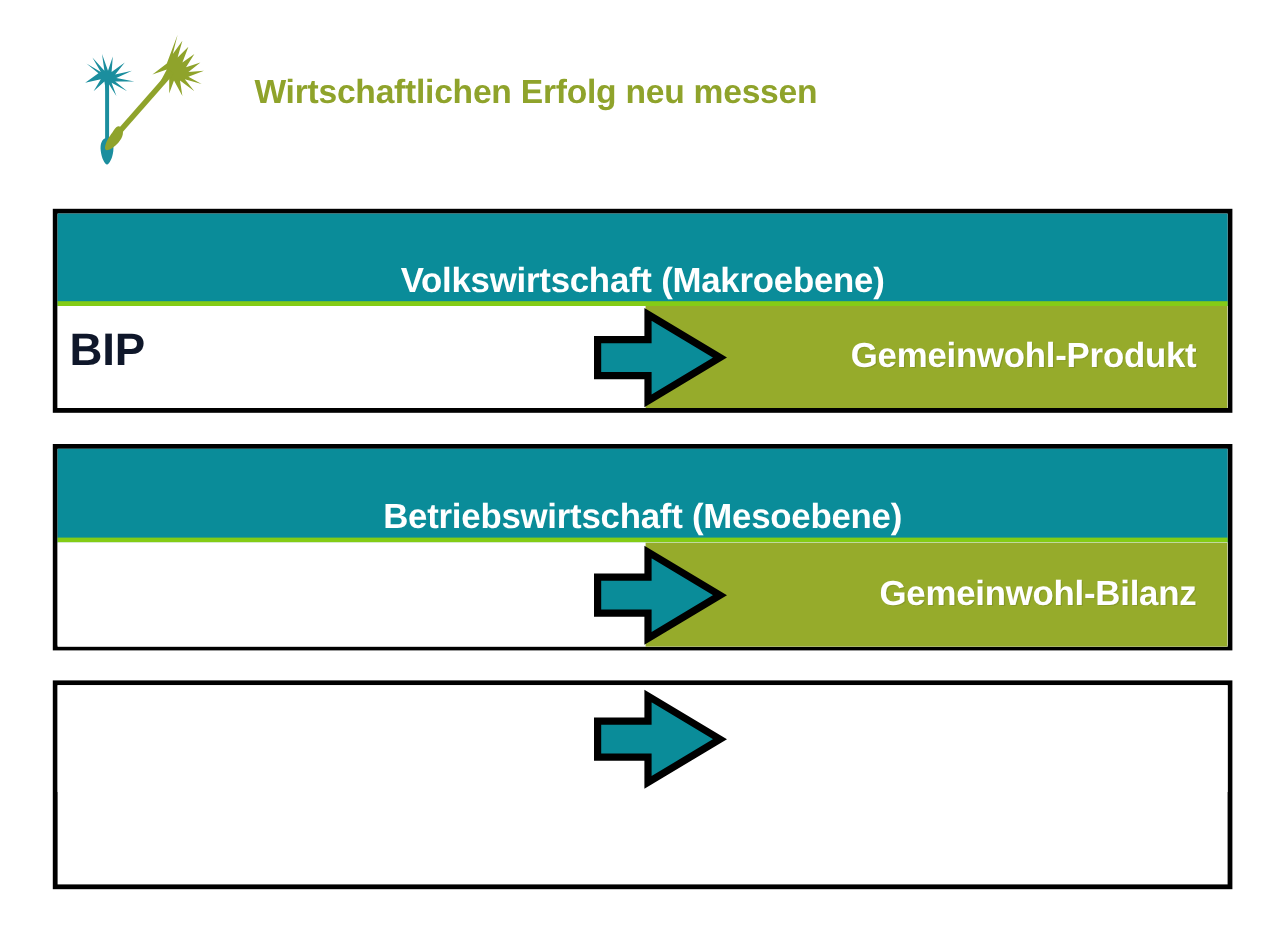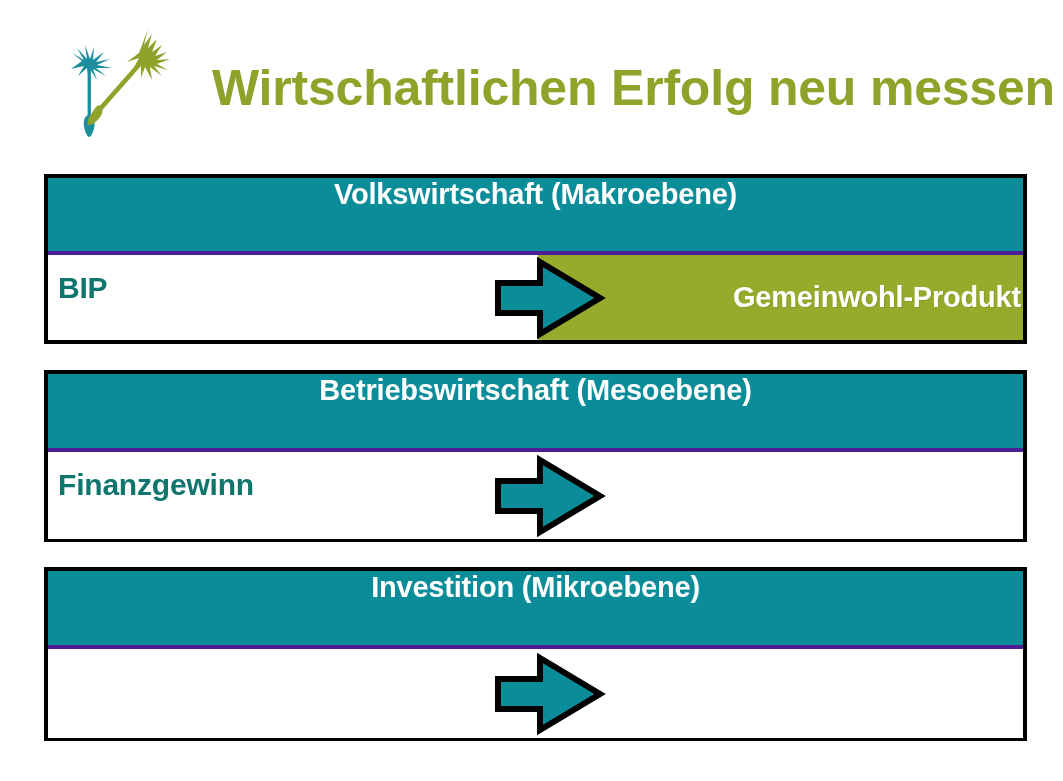--- a/index.html
+++ b/index.html
@@ -30,21 +30,21 @@
     left: 44px;
     top: 14px;
     width: 150px;
     height: 130px;
   }
   .page-title {
     position: absolute;
     left: 212px;
     top: 62px;
     width: 810px;
-    font-size: 50px;
+    font-size: 28px;
     font-weight: bold;
     color: #8FA32B;
     letter-spacing: -0.2px;
     line-height: 1.05;
     white-space: nowrap;
   }
 
   
   .block {
     position: absolute;
@@ -55,23 +55,23 @@
     background: #ffffff;
   }
   .block-1 { top: 174px; height: 170px; }
   .block-2 { top: 370px; height: 172px; }
   .block-3 { top: 567px; height: 174px; }
 
   .block-header {
     position: relative;
     height: 73px;
     background: #0A8C99;
-    border-bottom: 4px solid #4c1d95;
+    border-bottom: 4px solid #84cc16;
     display: flex;
-    align-items: flex-start;
+    align-items: flex-end;
     justify-content: center;
   }
   .block-2 .block-header { height: 74px; }
   .block-3 .block-header { height: 74px; }
 
   .block-header-label {
     color: #ffffff;
     font-size: 29px;
     font-weight: bold;
     letter-spacing: -0.2px;
@@ -91,37 +91,37 @@
     position: absolute;
     right: 0;
     top: 0;
     bottom: 0;
     left: 490px;
     background: #96AB2B;
     display: flex;
     align-items: center;
     justify-content: flex-end;
     box-sizing: border-box;
-    padding-right: 2px;
+    padding-right: 26px;
   }
   .olive-label {
     color: #ffffff;
     font-size: 29px;
     font-weight: bold;
     letter-spacing: -0.2px;
     white-space: nowrap;
     text-shadow: 1px 1px 0 rgba(0,0,0,0.10);
   }
 
   .white-label {
     position: absolute;
     left: 10px;
     top: 16px;
-    color: #0f766e;
-    font-size: 30px;
+    color: #0f172a;
+    font-size: 38px;
     font-weight: bold;
     letter-spacing: -0.2px;
     white-space: nowrap;
   }
 
   
   .arrow-wrap {
     position: absolute;
     left: 448px;
     top: 0;
@@ -188,33 +188,32 @@
       </svg>
     </div>
   </div>
 </div>
 
 <div class="block block-2">
   <div class="block-header">
     <span class="block-header-label">Betriebswirtschaft (Mesoebene)</span>
   </div>
   <div class="block-body">
-    <span class="white-label">Finanzgewinn</span>
+    <div class="olive-panel">
+      <span class="olive-label">Gemeinwohl-Bilanz</span>
+    </div>
     <div class="arrow-wrap">
       <svg viewBox="0 0 152 76" xmlns="http://www.w3.org/2000/svg" aria-hidden="true">
         <path d="M2 23 L44 23 L44 2 L104 38 L44 74 L44 53 L2 53 Z" fill="#0A8C99" stroke="#000000" stroke-width="6" stroke-linejoin="miter"></path>
       </svg>
     </div>
   </div>
 </div>
 
 <div class="block block-3">
-  <div class="block-header">
-    <span class="block-header-label">Investition (Mikroebene)</span>
-  </div>
   <div class="block-body">
     <div class="arrow-wrap">
       <svg viewBox="0 0 152 76" xmlns="http://www.w3.org/2000/svg" aria-hidden="true">
         <path d="M2 23 L44 23 L44 2 L104 38 L44 74 L44 53 L2 53 Z" fill="#0A8C99" stroke="#000000" stroke-width="6" stroke-linejoin="miter"></path>
       </svg>
     </div>
   </div>
 </div>
 
 </body></html>

